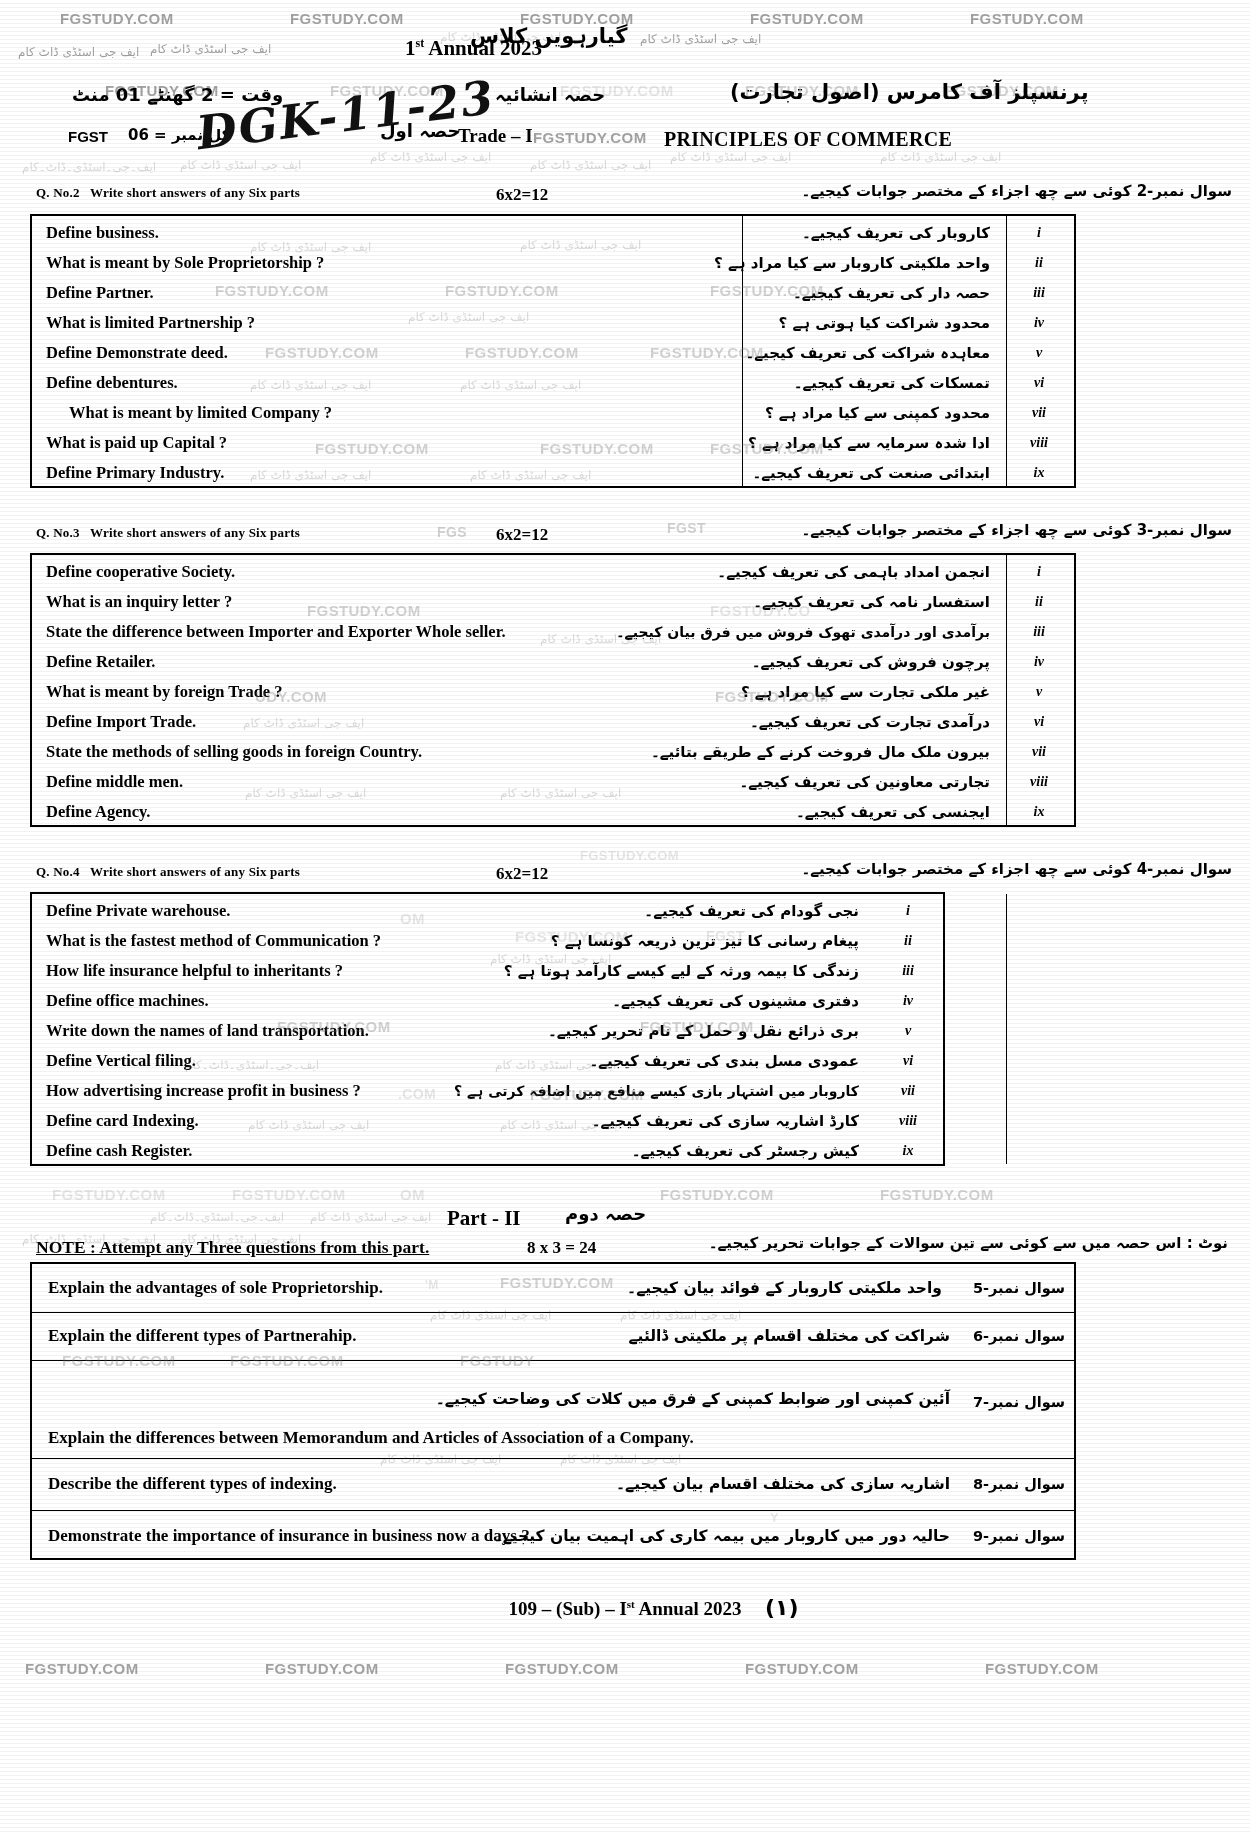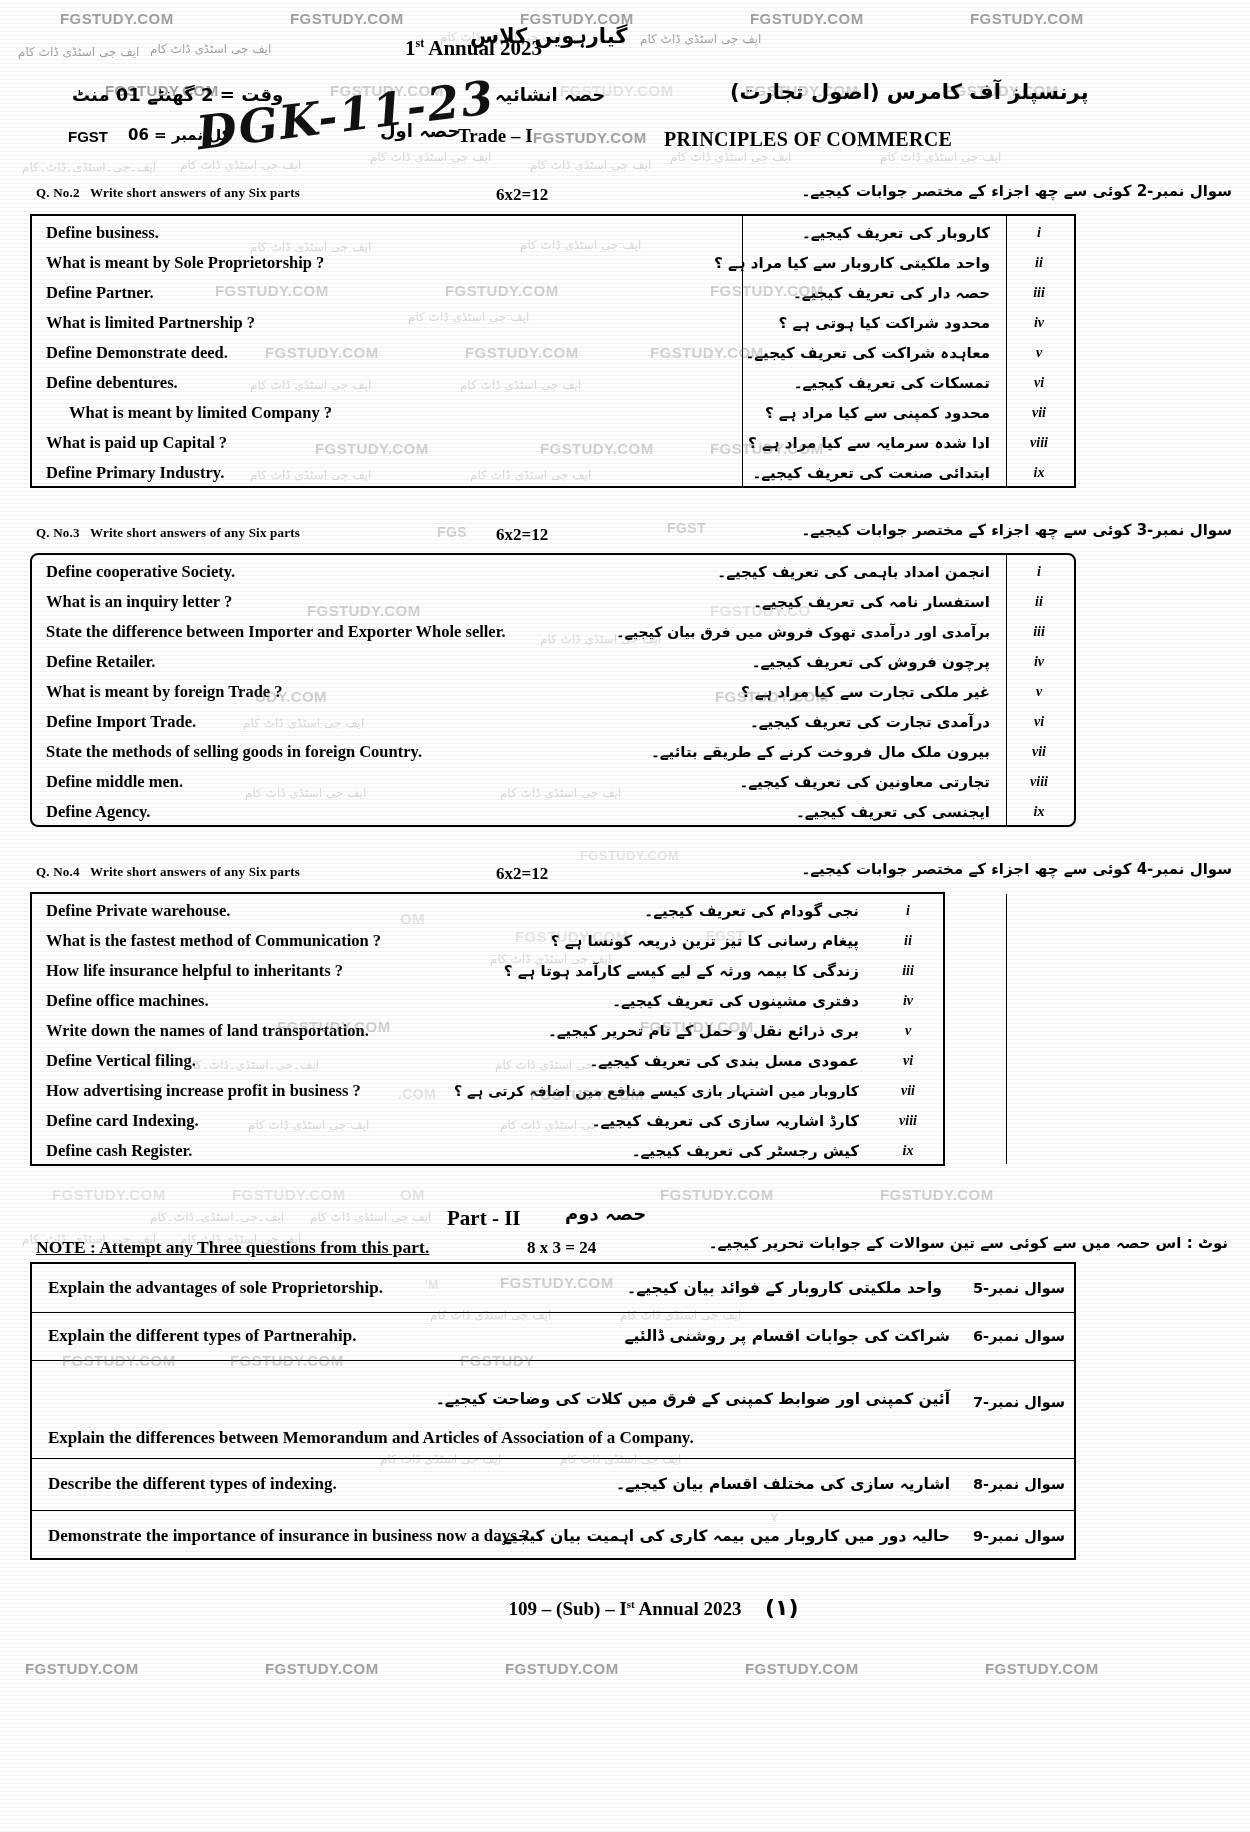--- a/index.html
+++ b/index.html
@@ -284,21 +284,21 @@
   <div class="wm-ur vfaint" style="left:470px; top:468px;">ایف جی اسٹڈی ڈاٹ کام</div>
 
   <div class="qhead" style="left:36px; top:525px;">
     <span>Q. No.3</span>&nbsp;&nbsp;&nbsp;<span>Write short answers of any Six parts</span>
   </div>
   <div class="qmarks" style="left:496px; top:525px;">6x2=12</div>
   <div class="wm faint" style="left:437px; top:524px; font-size:14px;">FGS</div>
   <div class="wm faint" style="left:667px; top:520px; font-size:14px;">FGST</div>
   <div class="qurdu" style="right:18px; top:521px;">سوال نمبر-3   کوئی سے چھ اجزاء کے مختصر جوابات کیجیے۔</div>
 
-  <div class="qbox" style="left:30px; top:553px; width:1046px; height:274px;border-radius:8px;">
+  <div class="qbox" style="left:30px; top:553px; width:1046px; height:274px;">
     <div class="divider" style="left:974px;"></div>
 
     <div class="row" style="top:2px;">
         <span class="en">Define cooperative Society.</span>
         <span class="urd" style="right:84px;">انجمن امداد باہمی کی تعریف کیجیے۔</span>
         <span class="rn" style="right:18px;">i</span>
       </div>
     <div class="row" style="top:32px;">
         <span class="en">What is an inquiry letter ?</span>
         <span class="urd" style="right:84px;">استفسار نامہ کی تعریف کیجیے۔</span>
@@ -443,21 +443,21 @@
 
     <div class="p2row" style="top:0; height:48px;">
       <span class="en">Explain the advantages of sole Proprietorship.</span>
       <span class="urd" style="right:132px;">واحد ملکیتی کاروبار کے فوائد بیان کیجیے۔</span>
       <span class="qn" style="right:0;">سوال نمبر-5</span>
     </div>
     <div class="hr-in" style="top:48px;"></div>
 
     <div class="p2row" style="top:48px; height:48px;">
       <span class="en">Explain the different types of Partnerahip.</span>
-      <span class="urd" style="right:124px;">شراکت کی جوابات اقسام پر روشنی ڈالئیے</span>
+      <span class="urd" style="right:124px;">شراکت کی مختلف اقسام پر ملکیتی ڈالئیے</span>
       <span class="qn" style="right:0;">سوال نمبر-6</span>
     </div>
     <div class="hr-in" style="top:96px;"></div>
 
     <div class="p2row" style="top:96px; height:98px;">
       <span class="en" style="left:16px; top:auto; bottom:10px; transform:none;">Explain the differences between Memorandum and Articles of Association of a Company.</span>
       <span class="urd" style="right:124px; top:30px; transform:none;">آئین کمپنی اور ضوابط کمپنی کے فرق میں کلات کی وضاحت کیجیے۔</span>
       <span class="qn" style="right:0; top:34px; transform:none;">سوال نمبر-7</span>
     </div>
     <div class="hr-in" style="top:194px;"></div>

